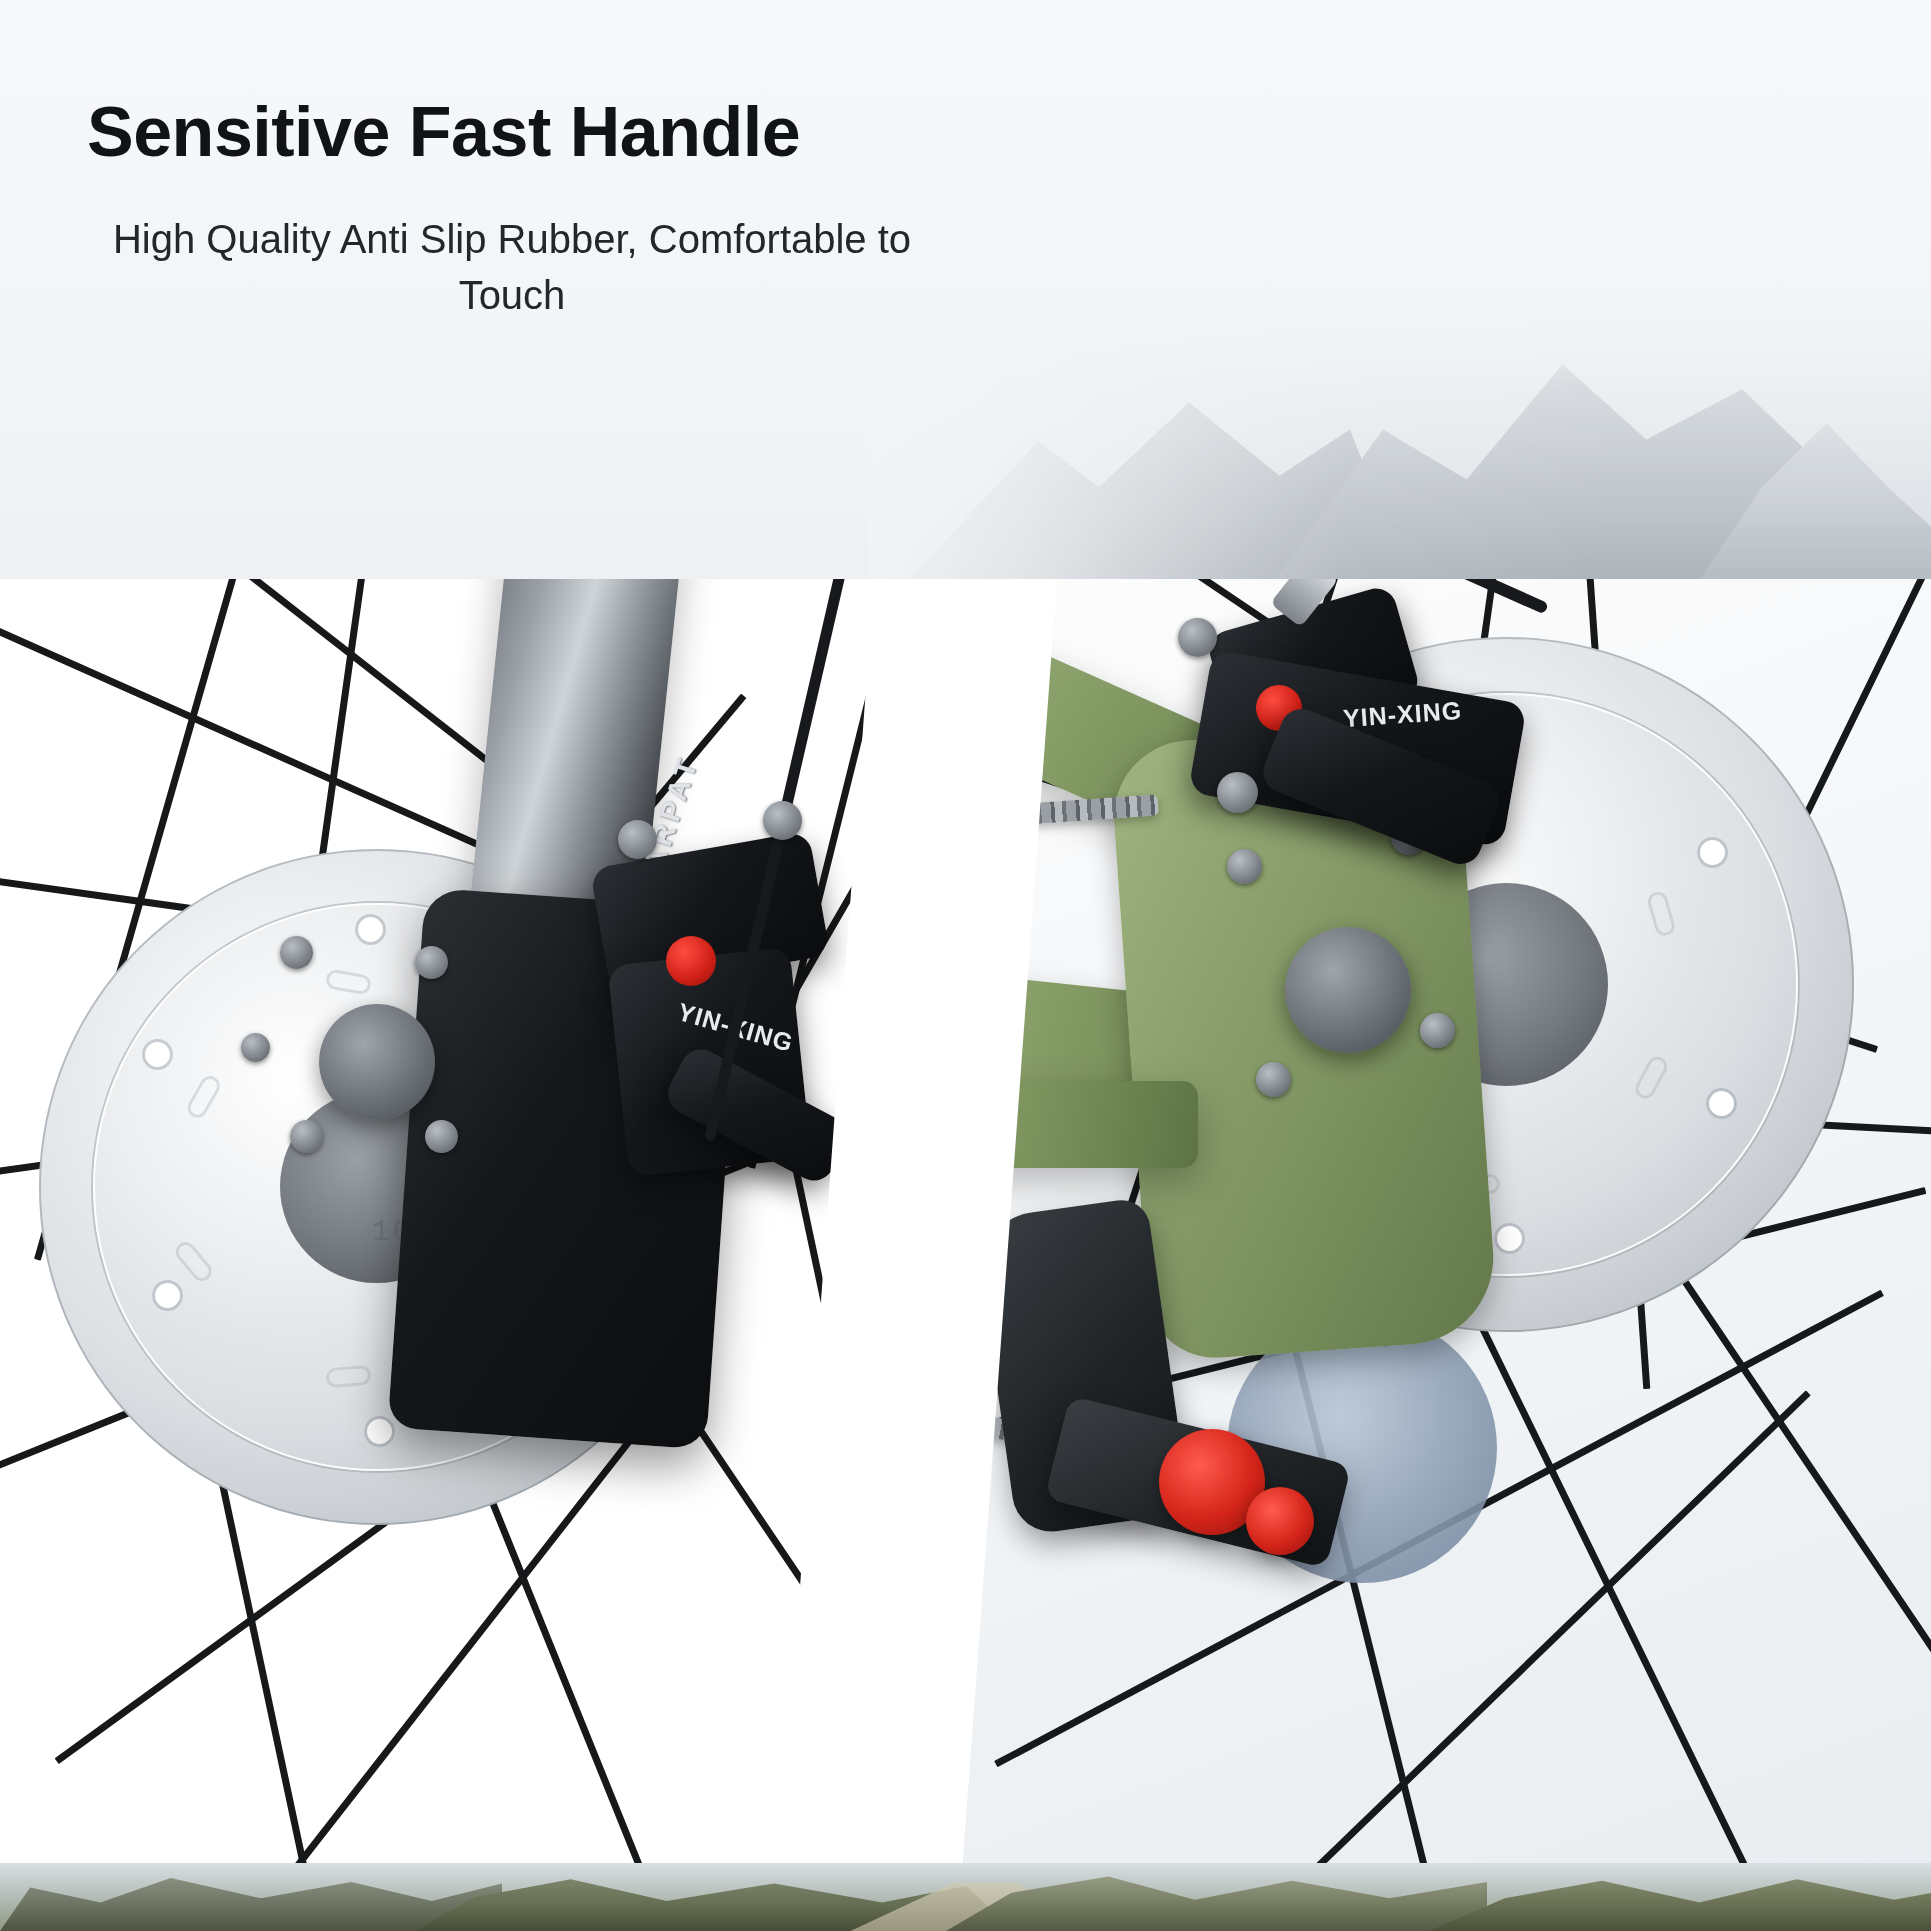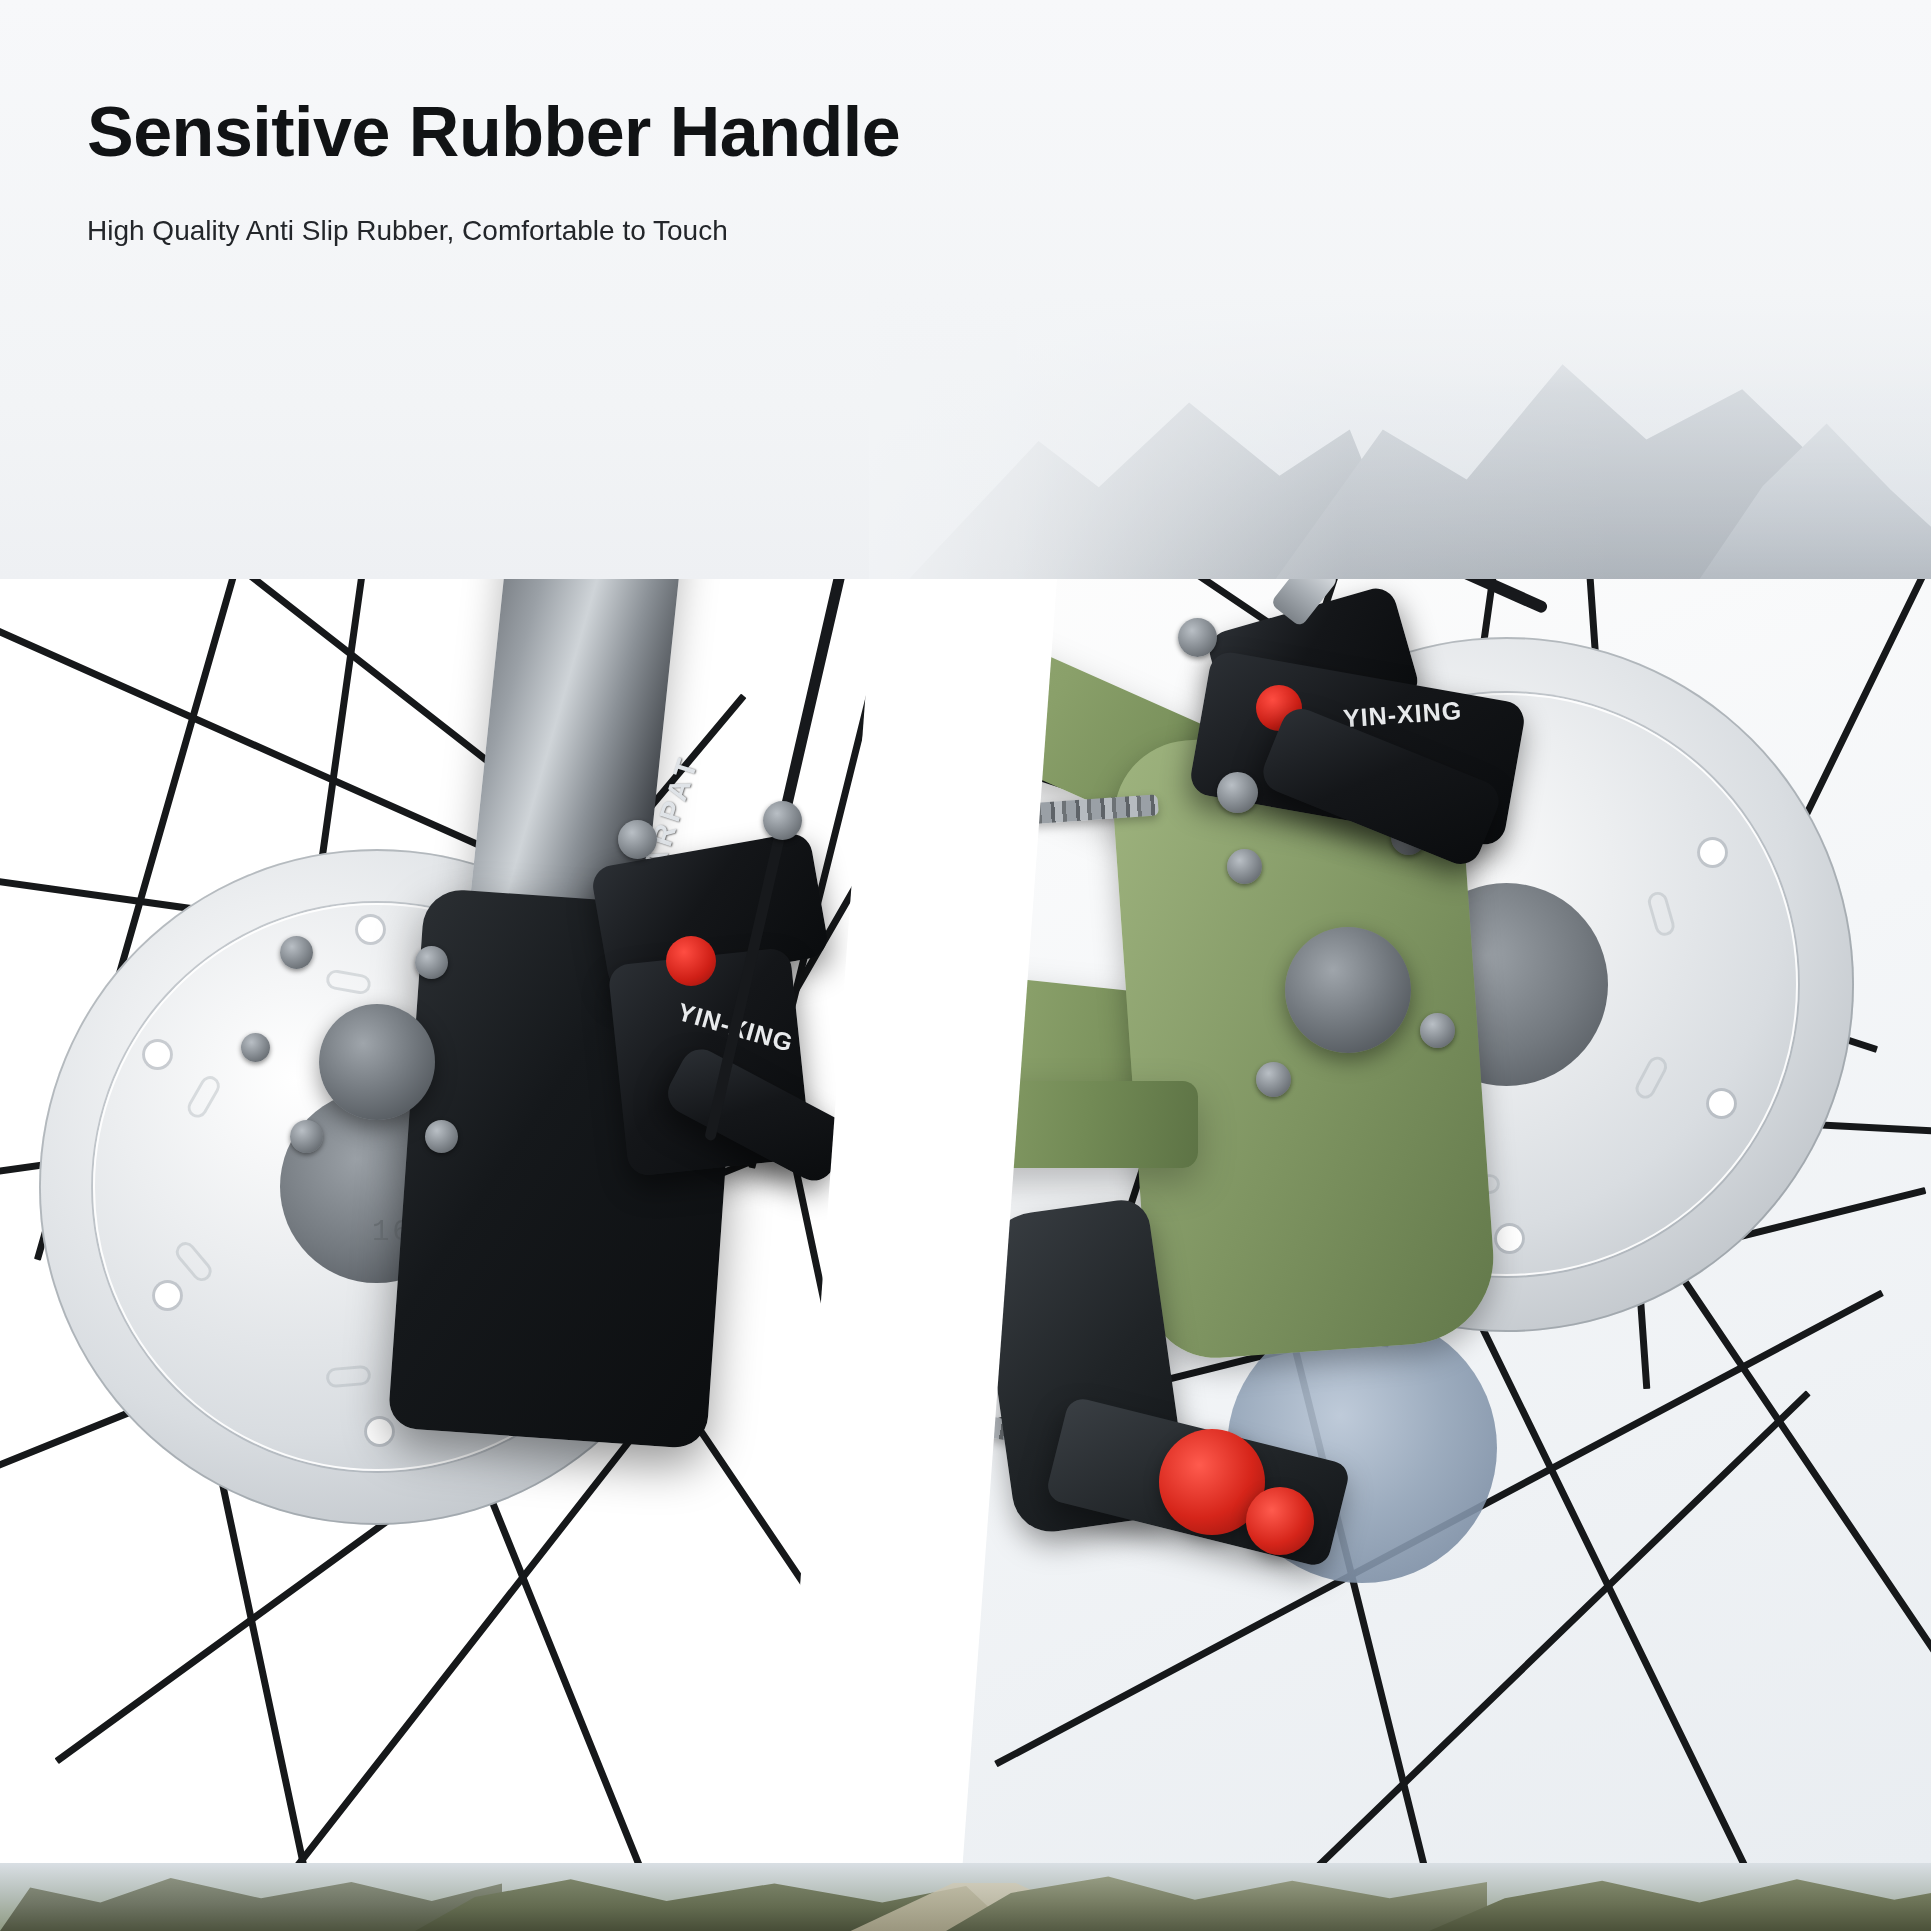--- a/index.html
+++ b/index.html
@@ -100,25 +100,26 @@
     margin: 0;
     font-size: 70px;
     line-height: 1.12;
     font-weight: 700;
     letter-spacing: -0.5px;
     color: #111315;
     max-width: 869px;
   }
   .feature-sub {
     margin: 41px 0 0 0;
-    font-size: 28px;
+    font-size: 40px;
     line-height: 1.38;
     font-weight: 400;
     color: #23262a;
     max-width: 850px;
+    text-align: center;
   }
 
   
   .photos {
     position: absolute;
     left: 0;
     top: 579px;
     width: 1931px;
     height: 1284px;
     overflow: hidden;
@@ -373,21 +374,21 @@
       <div class="hm-sky"></div>
       <div class="hm-peak p1"></div>
       <div class="hm-peak p2"></div>
       <div class="hm-peak p3"></div>
       <div class="hm-fade"></div>
       <div class="hm-fade-top"></div>
     </div>
 
     <div class="header-cols">
       <div class="header-col left">
-        <h1 class="feature-title">Sensitive Rubber Handle</h1>
+        <h1 class="feature-title">Sensitive Fast Handle</h1>
         <p class="feature-sub">High Quality Anti Slip Rubber, Comfortable to Touch</p>
       </div>
     </div>
   </div>
 
   <div class="photos">
 
     <div class="pane left">
       <div class="photo-bg"></div>
 

